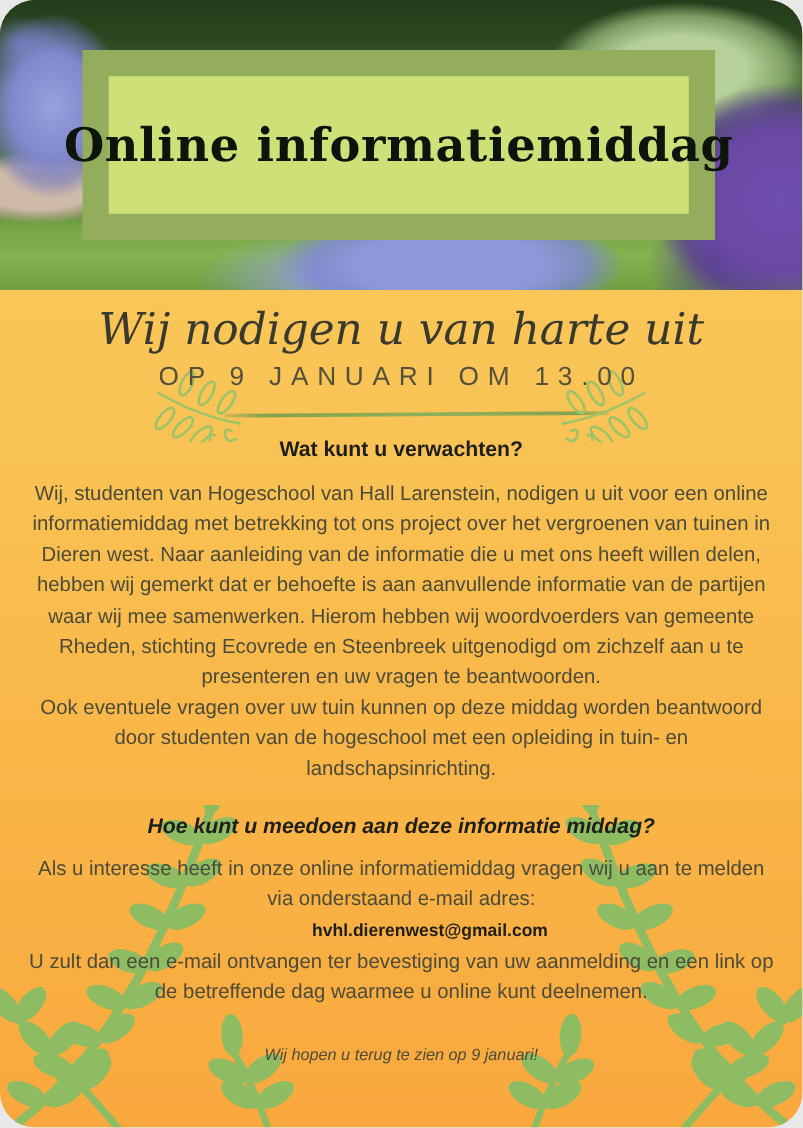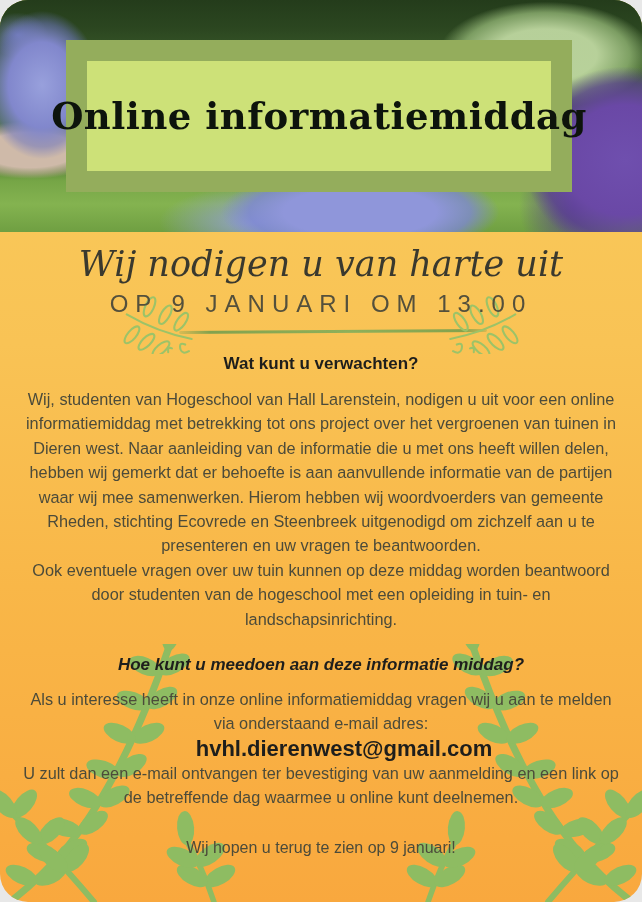--- a/index.html
+++ b/index.html
@@ -30,27 +30,27 @@
   .banner{position:absolute;left:66px;top:40px;width:506px;height:152px;background:#94ad5c;}
   .banner-inner{position:absolute;left:21px;top:21px;right:21px;bottom:21px;background:#cde178;
     display:flex;align-items:center;justify-content:center;}
   .banner-inner h1{
     font-family:"DejaVu Serif",serif;font-weight:700;font-size:37px;color:#0d140c;
     letter-spacing:.5px;margin:0;white-space:nowrap;}
   
   .content{position:absolute;top:232px;left:0;width:642px;text-align:center;color:#4c4b3a;z-index:2;}
   .script{font-family:"DejaVu Serif",serif;font-style:italic;font-weight:400;
     font-size:35px;color:#3a392e;margin:12px 0 6px;}
-  .date{font-size:24px;letter-spacing:7px;color:#54503c;margin:0;font-weight:400;}
+  .date{font-size:21px;letter-spacing:7px;color:#54503c;margin:0;font-weight:400;}
   .spacer-divider{height:36px;}
   h3{font-size:17px;font-weight:700;color:#1e1e1c;margin:0 0 13px;}
   .h3-join{margin:24px 0 12px;font-style:italic;}
   p.body{font-size:16.3px;line-height:24.4px;max-width:604px;margin:0 auto;}
-  p.email{font-size:22px;line-height:25px;font-weight:700;color:#1e1e1c;margin:0 auto;padding-left:46px;}
-  p.closing{font-size:16px;line-height:24.4px;margin:26px auto 0;}
+  p.email{font-size:14px;line-height:25px;font-weight:700;color:#1e1e1c;margin:0 auto;padding-left:46px;}
+  p.closing{font-size:13px;line-height:24.4px;margin:26px auto 0;font-style:italic;}
   
   .divider{position:absolute;left:179px;top:330px;width:308px;height:3px;border-radius:2px;
     background:linear-gradient(90deg,rgba(131,162,77,.25),#83a24d 10%,#8fb05a 55%,#83a24d 92%,rgba(131,162,77,.3));
     transform:rotate(-.4deg);z-index:1;}
   .doodle{position:absolute;top:288px;z-index:1;}
   .doodle-left{left:116px;}
   .doodle-right{left:448px;}
   
   .branch{position:absolute;bottom:0;z-index:1;}
   .branch-left{left:0;}

